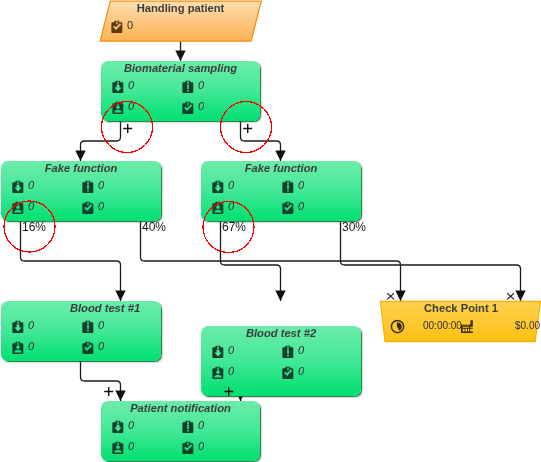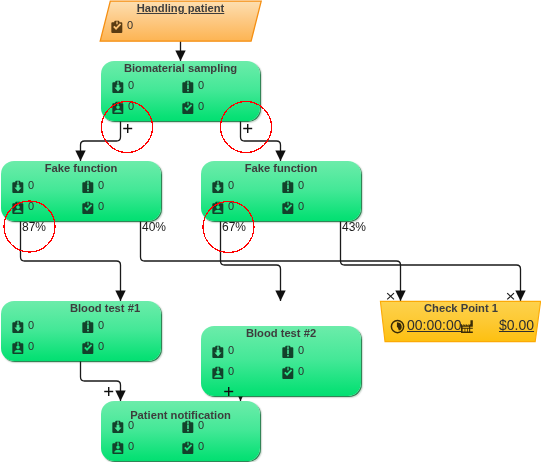--- a/index.html
+++ b/index.html
@@ -2,33 +2,33 @@
 <html><head>
 <meta charset="utf-8">
 <style>
   html,body{margin:0;padding:0;background:#ffffff;}
   body{width:541px;height:462px;position:relative;overflow:hidden;
        font-family:"Liberation Sans",sans-serif;}
   #stage{position:absolute;left:0;top:0;width:541px;height:462px;}
   svg.edges{position:absolute;left:0;top:0;width:541px;height:462px;overflow:visible;}
 
   .node{position:absolute;box-sizing:border-box;}
-  .node.task{border-radius:13px;
+  .node.task{border-radius:7px;
     background:linear-gradient(180deg,#6cecaa 0%,#44e897 48%,#0ae176 92%,#03df72 100%);
-    box-shadow:1px 1px 0 0 rgba(10,110,55,0.80), 1.5px 1.8px 1.2px rgba(30,80,45,0.22);}
+    box-shadow:1px 1px 0 0 rgba(10,110,55,0.80), 1.5px 1.8px 1.2px rgba(30,80,45,0.22);font-style:italic;}
   .title{position:absolute;left:0;right:0;text-align:center;font-weight:bold;
          font-size:11.2px;line-height:12px;color:#3d3d3d;}
   .metric{position:absolute;display:flex;align-items:center;}
   .metric svg{display:block;width:14px;height:14px;}
   .metric .val{font-size:11px;color:#2f2f2f;margin-left:3px;line-height:11px;position:relative;top:-1.5px;}
   .ico-green{fill:#13412b;}
   .ico-orange{fill:#5a3b12;}
   .ico-dark{fill:#3a2b06;}
   .metric.cp svg{width:15px;height:15px;}
-  .metric.cp .val{top:-1.5px;margin-left:2px;font-size:14px;text-decoration:underline;}
+  .metric.cp .val{top:-1.5px;margin-left:18px;font-size:10px;}
   .pct{position:absolute;font-size:12px;color:#1a1a1a;line-height:12px;}
 </style>
 </head>
 <body>
 
 <svg width="0" height="0" style="position:absolute" aria-hidden="true">
   <defs>
 
     <symbol id="i-clip-down" viewBox="0 0 24 24">
       <path d="M9.3,1.4 h5.4 a1.35,1.35 0 0 1 1.35,1.35 v1.05 h3.35 a1.7,1.7 0 0 1 1.7,1.7 v15.1
@@ -106,21 +106,21 @@
     <svg width="164" height="42" viewBox="0 0 164 42" style="position:absolute;left:0;top:0;overflow:visible;">
       <defs>
         <linearGradient id="gOrange" x1="0" y1="0" x2="0" y2="1">
           <stop offset="0" stop-color="#fddfb1"></stop>
             <stop offset="0.45" stop-color="#fdca86"></stop>
           <stop offset="1" stop-color="#fdb452"></stop>
         </linearGradient>
       </defs>
       <path d="M11.3,1.1 L162.2,1.1 L152.1,41.2 L1.2,41.2 Z" fill="url(#gOrange)" stroke="#f58f12" stroke-width="1.3"></path>
     </svg>
-    <div class="title" style="top:2px;left:10px;right:11px;text-decoration:underline;">Handling patient</div>
+    <div class="title" style="top:2px;left:10px;right:11px;">Handling patient</div>
     <div class="metric" style="left:11px;top:20px;">
       <svg class="ico-orange">
           <use href="#i-clip-check"></use>
         </svg>
       <span class="val">0</span>
     </div>
   </div>
 
   <div class="node task" style="left:101px;top:61px;width:159px;height:60px;">
     <div class="title" style="top:1px;">Biomaterial sampling</div>
@@ -256,21 +256,21 @@
     </div>
     <div class="metric" style="left:80px;top:40px;">
       <svg class="ico-green">
           <use href="#i-clip-check"></use>
         </svg>
       <span class="val">0</span>
     </div>
   </div>
 
   <div class="node task" style="left:101px;top:401px;width:159px;height:60px;">
-    <div class="title" style="top:8px;">Patient notification</div>
+    <div class="title" style="top:1px;">Patient notification</div>
     <div class="metric" style="left:10px;top:19px;">
       <svg class="ico-green">
           <use href="#i-clip-down"></use>
         </svg>
       <span class="val">0</span>
     </div>
     <div class="metric" style="left:80px;top:19px;">
       <svg class="ico-green">
           <use href="#i-clip-alert"></use>
         </svg>
@@ -309,24 +309,24 @@
       <span class="val">00:00:00</span>
     </div>
     <div class="metric cp" style="left:80px;top:18px;gap:22px;">
       <svg class="ico-dark">
           <use href="#i-factory"></use>
         </svg>
       <span class="val">$0.00</span>
     </div>
   </div>
 
-  <div class="pct" style="left:22px;top:221px;">87%</div>
+  <div class="pct" style="left:22px;top:221px;">16%</div>
   <div class="pct" style="left:142px;top:221px;text-align:right;">40%</div>
   <div class="pct" style="left:222px;top:221px;">67%</div>
-  <div class="pct" style="left:342px;top:221px;">43%</div>
+  <div class="pct" style="left:342px;top:221px;">30%</div>
 
   <svg class="edges" viewBox="0 0 541 462" style="pointer-events:none;">
     <g stroke="#111111" stroke-width="1.45" fill="none">
       <g>
           <path d="M123.2,128.5 H132.2"></path>
           <path d="M127.7,124.0 V133.0"></path>
         </g>
       <g>
           <path d="M243.2,128.5 H252.2"></path>
           <path d="M247.7,124.0 V133.0"></path>

